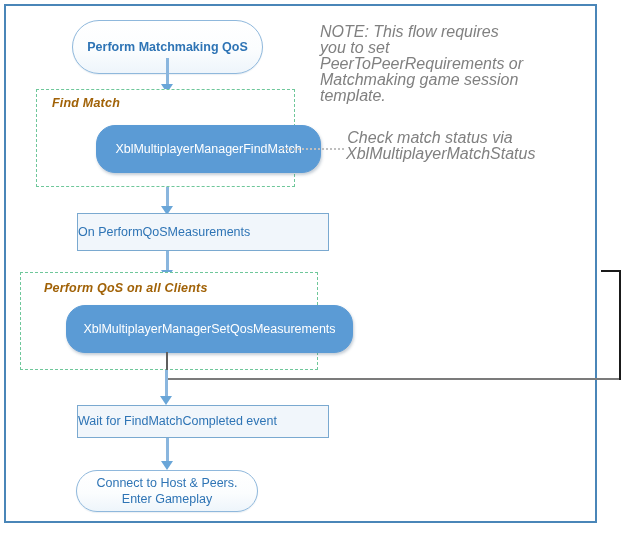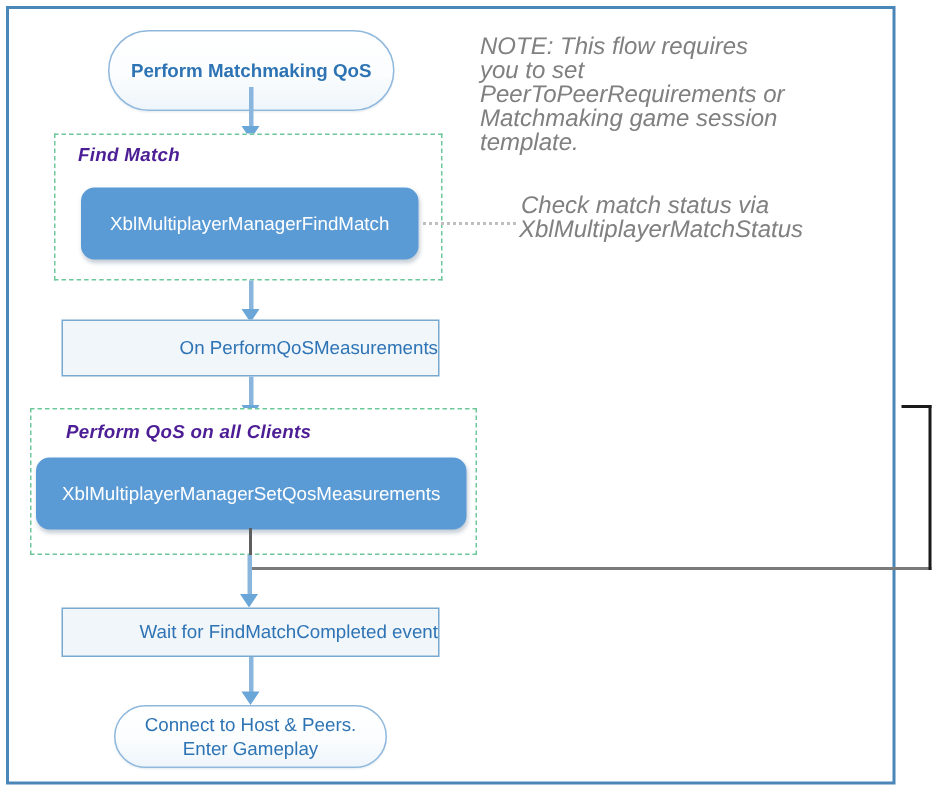--- a/index.html
+++ b/index.html
@@ -29,21 +29,21 @@
   .group {
     position: absolute;
     border: 1px dashed #6ec79a;
     background: #ffffff;
   }
   .group-label {
     position: absolute;
     font-style: italic;
     font-weight: bold;
     font-size: 12.5px;
-    color: #4c1d95;
+    color: #a16207;
     white-space: nowrap;
     letter-spacing: 0.2px;
   }
 
   
   .pill {
     position: absolute;
     border: 1px solid #8fb8dc;
     border-radius: 40px;
     background: linear-gradient(to bottom, #ffffff 0%, #fbfdfe 55%, #eef5fb 100%);
@@ -59,40 +59,42 @@
   .pill.bold { font-weight: bold; }
 
   
   .lightbox {
     position: absolute;
     border: 1px solid #7aa9d0;
     background: #f1f6fb;
     color: #2e74b5;
     display: flex;
     align-items: center;
-    justify-content: flex-end;
+    justify-content: flex-start;
     text-align: center;
     font-size: 12.5px;
     line-height: 17px;
+    margin-left: 36px;
   }
 
   
   .apibox {
     position: absolute;
     background: #5b9bd5;
     border: 1px solid #5b9bd5;
-    border-radius: 9px;
+    border-radius: 19px;
     color: #ffffff;
     display: flex;
     align-items: center;
     justify-content: center;
     text-align: center;
     font-size: 12.5px;
     line-height: 16px;
     box-shadow: 1px 2px 3px rgba(60,90,120,0.30);
+    margin-left: 42px;
   }
 
   
   .note {
     position: absolute;
     font-style: italic;
     font-size: 16px;
     line-height: 16px;
     color: #808080;
   }

